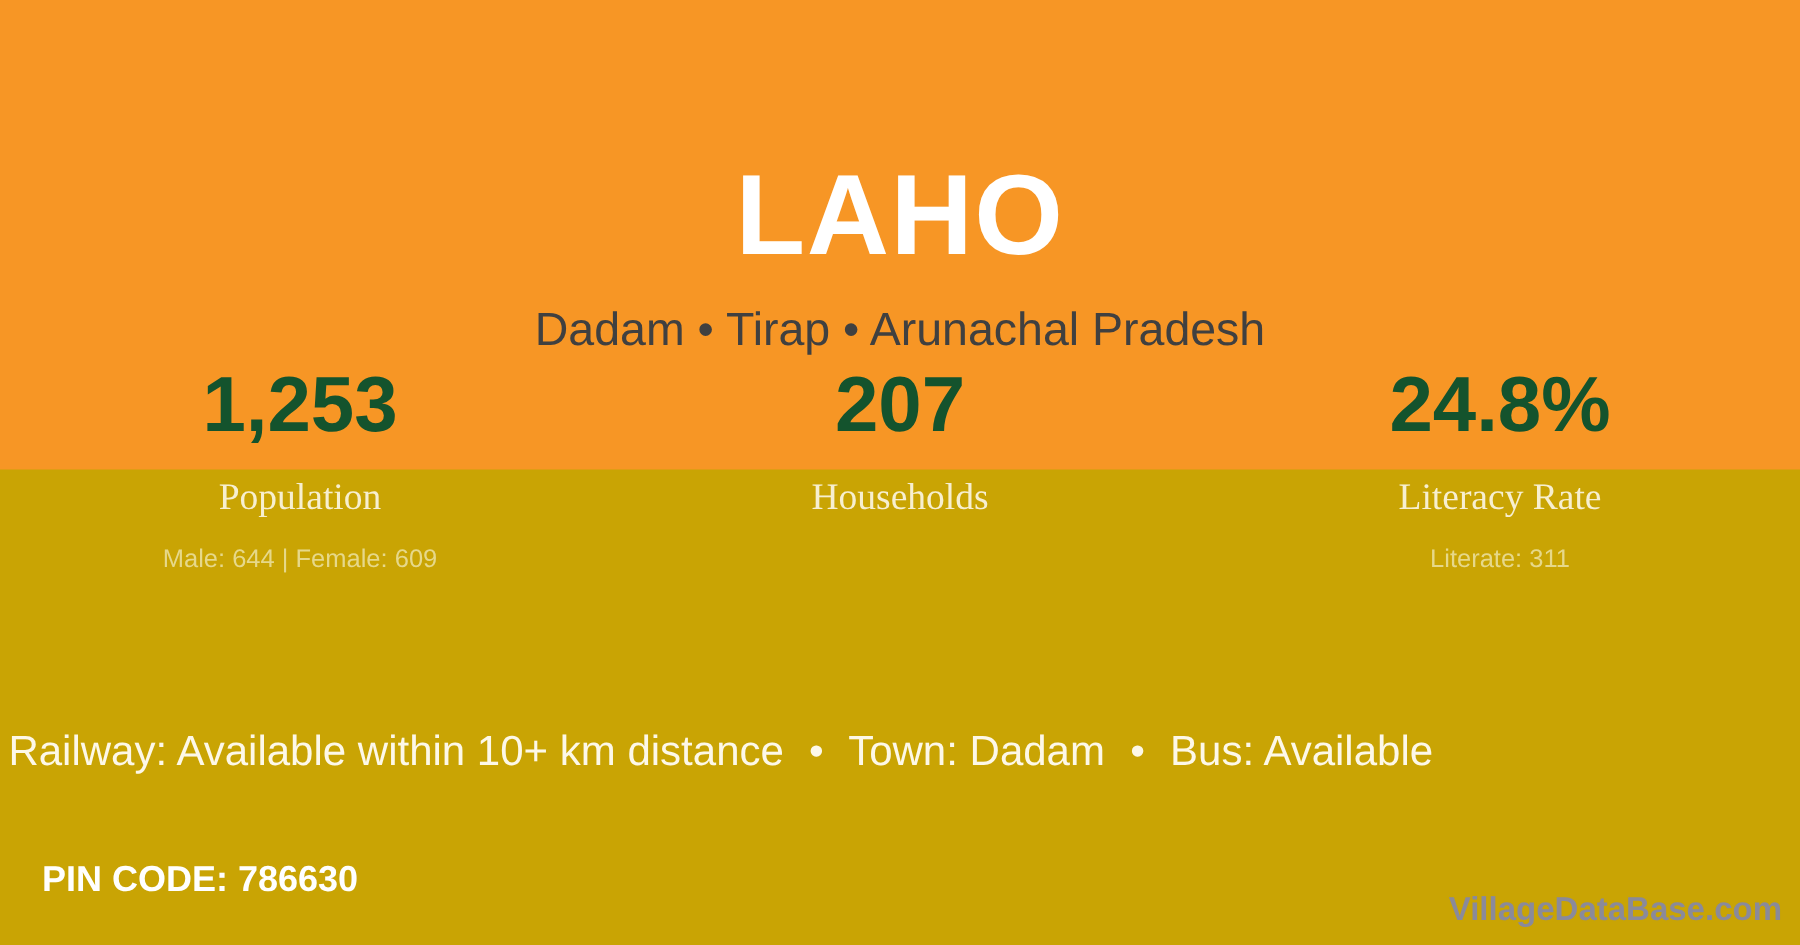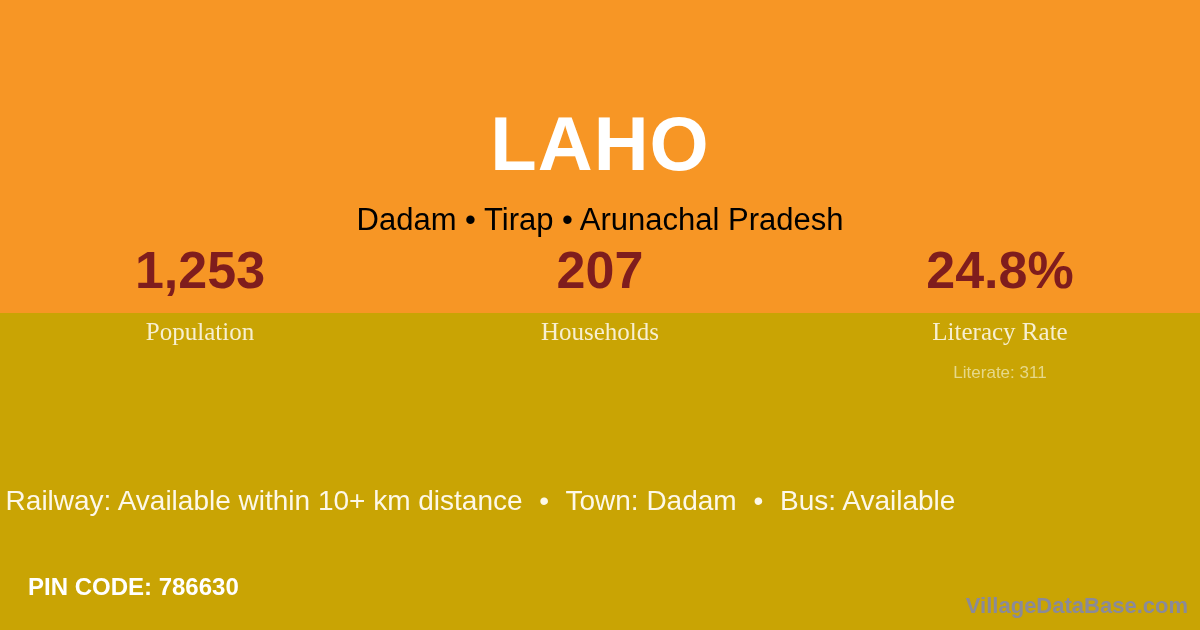--- a/index.html
+++ b/index.html
@@ -45,39 +45,39 @@
     line-height: 1.0;
     letter-spacing: 1px;
     color: #ffffff;
   }
   #village-subtitle {
     margin: 0;
     padding-top: 22px;
     font-size: 31px;
     font-weight: normal;
     line-height: 1.0;
-    color: #000000;
+    color: #404040;
   }
   
   #stats-row {
     position: absolute;
     left: 0;
     top: 244px;
     width: 1200px;
     display: flex;
   }
   .stat-col {
     flex: 1 1 33.333%;
     text-align: center;
   }
   .stat-value {
     font-size: 52px;
     font-weight: bold;
     line-height: 1.0;
-    color: #7f1d1d;
+    color: #14532d;
     height: 60px;
   }
   .stat-label {
     font-size: 25px;
     font-weight: normal;
     line-height: 1.0;
     color: #f7efd0;
     padding-top: 15px;
     font-family: Liberation Serif, serif;
   }
@@ -141,20 +141,21 @@
   <div id="header">
     <h1 id="village-title">LAHO</h1>
     <div id="village-subtitle">Dadam • Tirap • Arunachal Pradesh</div>
   </div>
 
   <div id="stats-row">
 
     <div class="stat-col">
       <div class="stat-value">1,253</div>
       <div class="stat-label">Population</div>
+      <div class="stat-sub">Male: 644 | Female: 609</div>
     </div>
 
     <div class="stat-col">
       <div class="stat-value">207</div>
       <div class="stat-label">Households</div>
       <div class="stat-sub"></div>
     </div>
 
     <div class="stat-col">
       <div class="stat-value">24.8%</div>

